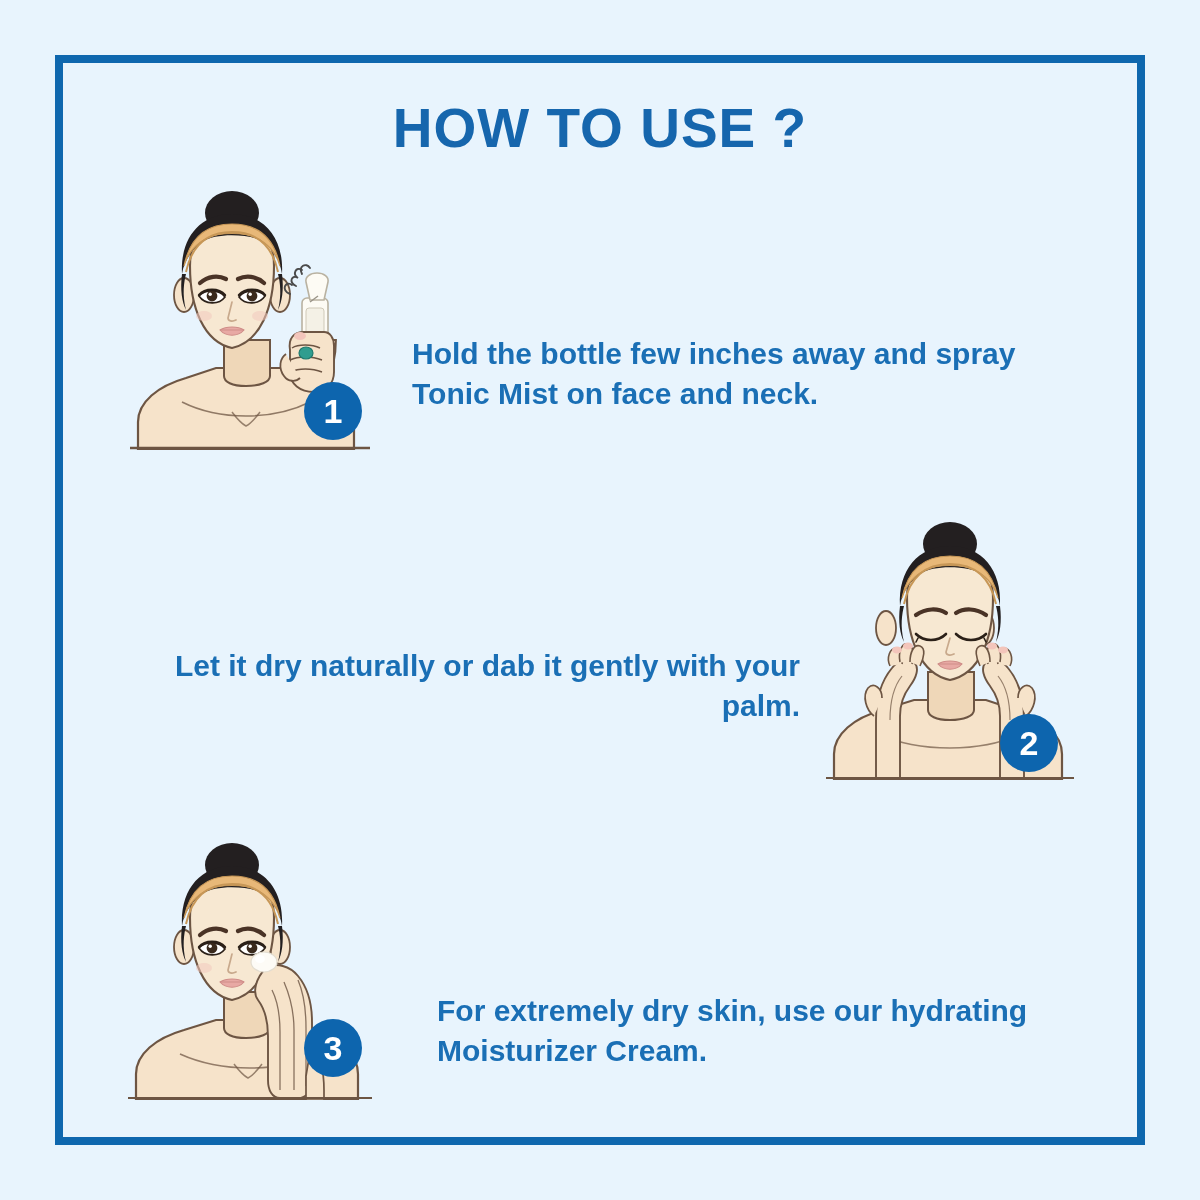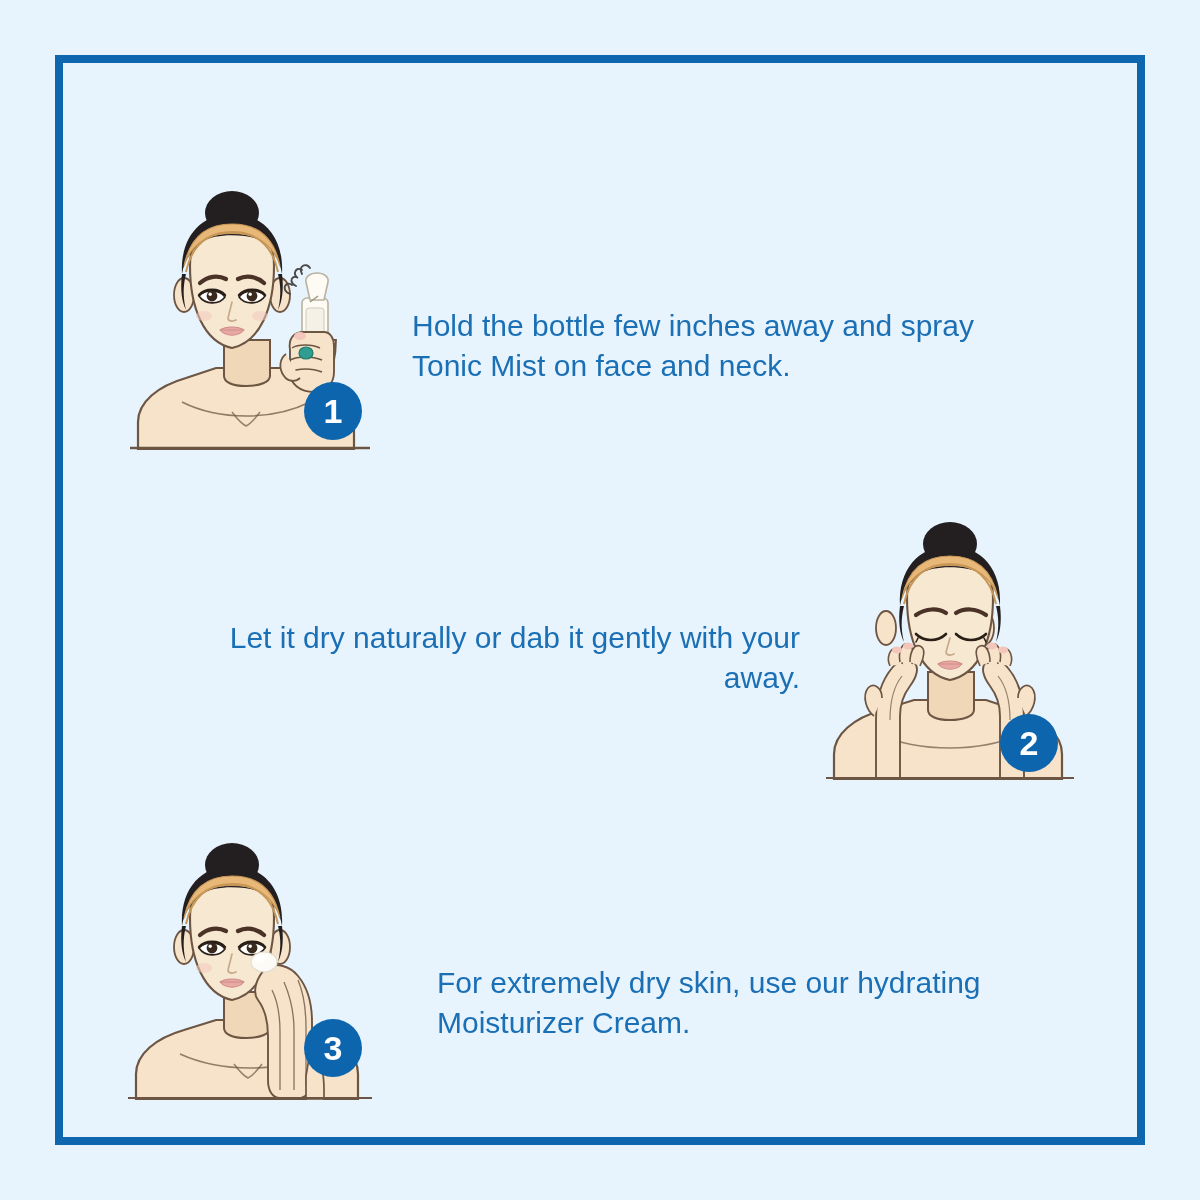--- a/index.html
+++ b/index.html
@@ -48,24 +48,25 @@
     position: absolute;
   }
   .illus {
     position: absolute;
     width: 260px;
     height: 260px;
   }
   .step-text {
     position: absolute;
     font-size: 30px;
-    font-weight: normal;
+    font-weight: bold;
     color: #1a6fb5;
     line-height: 1.32;
     font-family: "Liberation Sans", sans-serif;
+    margin-top: 28px;
   }
   #step1-text { left: 412px; top: 306px; width: 610px; text-align: left; }
   #step2-text { left: 150px; top: 618px; width: 650px; text-align: right; }
   #step3-text { left: 437px; top: 963px; width: 680px; text-align: left; }
 
   #step1-illus { left: 120px; top: 190px; }
   #step2-illus { left: 820px; top: 520px; }
   #step3-illus { left: 120px; top: 840px; }
 
   .badge {
@@ -87,20 +88,21 @@
   #badge2 { left: 1000px; top: 714px; }
   #badge3 { left: 304px; top: 1019px; }
 </style>
 </head>
 <body>
 
 <div class="page">
 
   <div class="frame"></div>
 
+  <div class="title">HOW TO USE ?</div>
 
   <div class="step">
     <div class="illus" id="step1-illus">
       <svg viewBox="0 0 260 260" width="260" height="260" xmlns="http://www.w3.org/2000/svg">
 
         <path d="M18 260 L18 232 C18 212 38 196 66 188 L96 178 L164 178 L192 188 C214 195 232 210 234 230 L234 260 Z" fill="#f6e3ca" stroke="#6d5543" stroke-width="2.2"></path>
 
         <path d="M62 212 C82 222 104 226 126 226 C148 226 170 222 190 212" fill="none" stroke="#6d5543" stroke-width="1.6" opacity="0.75"></path>
         <path d="M112 222 C118 230 122 234 126 236 C130 234 134 230 140 222" fill="none" stroke="#6d5543" stroke-width="1.5" opacity="0.7"></path>
 
@@ -229,21 +231,21 @@
         <path d="M190 200 C190 182 186 166 178 156" fill="none" stroke="#6d5543" stroke-width="1.2" opacity="0.7"></path>
 
         <ellipse cx="77" cy="130" rx="5" ry="3.4" fill="#f3c5bb"></ellipse>
         <ellipse cx="88" cy="126" rx="5" ry="3.4" fill="#f3c5bb"></ellipse>
         <ellipse cx="183" cy="130" rx="5" ry="3.4" fill="#f3c5bb"></ellipse>
         <ellipse cx="172" cy="126" rx="5" ry="3.4" fill="#f3c5bb"></ellipse>
 
         <path d="M6 258 L254 258" stroke="#6d5543" stroke-width="2.2" fill="none"></path>
       </svg>
     </div>
-    <div class="step-text" id="step2-text">Let it dry naturally or dab it gently with your away.</div>
+    <div class="step-text" id="step2-text">Let it dry naturally or dab it gently with your palm.</div>
     <div class="badge" id="badge2">2</div>
   </div>
 
   <div class="step">
     <div class="illus" id="step3-illus">
       <svg viewBox="0 0 260 260" width="260" height="260" xmlns="http://www.w3.org/2000/svg">
 
         <path d="M16 260 L16 234 C16 214 36 198 64 190 L96 180 L166 180 L196 190 C220 198 238 214 238 234 L238 260 Z" fill="#f6e3ca" stroke="#6d5543" stroke-width="2.2"></path>
         <path d="M60 214 C82 224 106 228 130 228 C154 228 176 224 196 214" fill="none" stroke="#6d5543" stroke-width="1.6" opacity="0.72"></path>
         <path d="M114 224 C120 232 124 236 128 238 C132 236 136 232 142 224" fill="none" stroke="#6d5543" stroke-width="1.5" opacity="0.7"></path>

